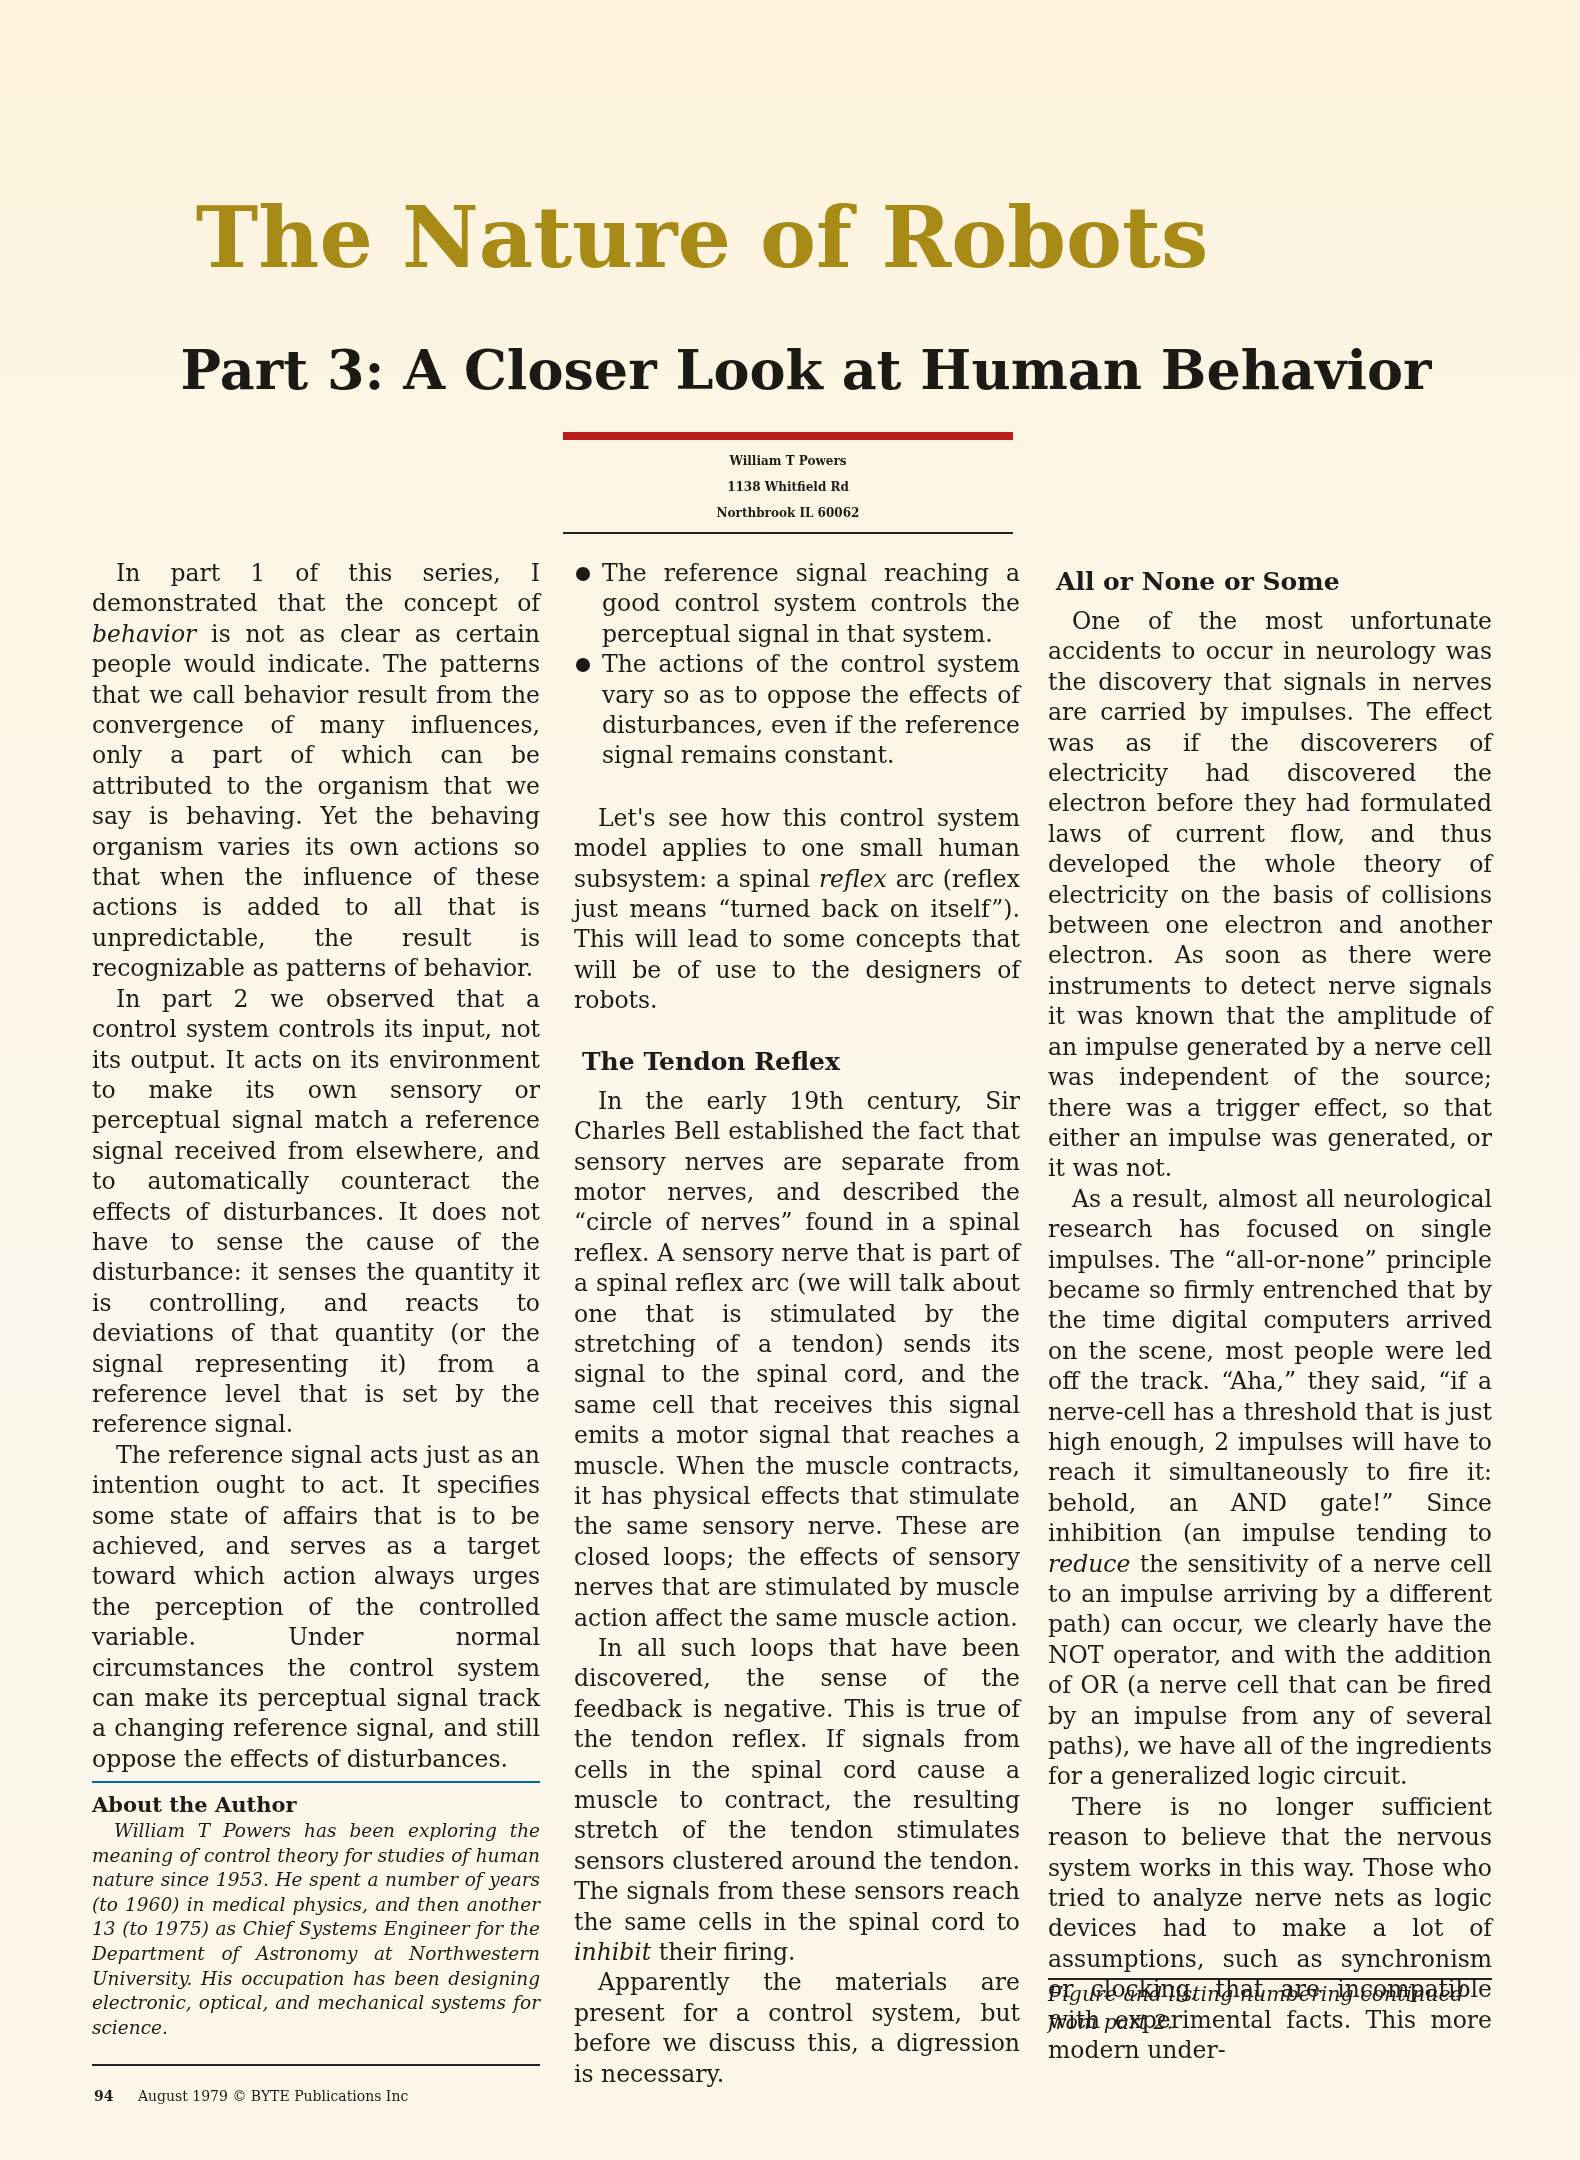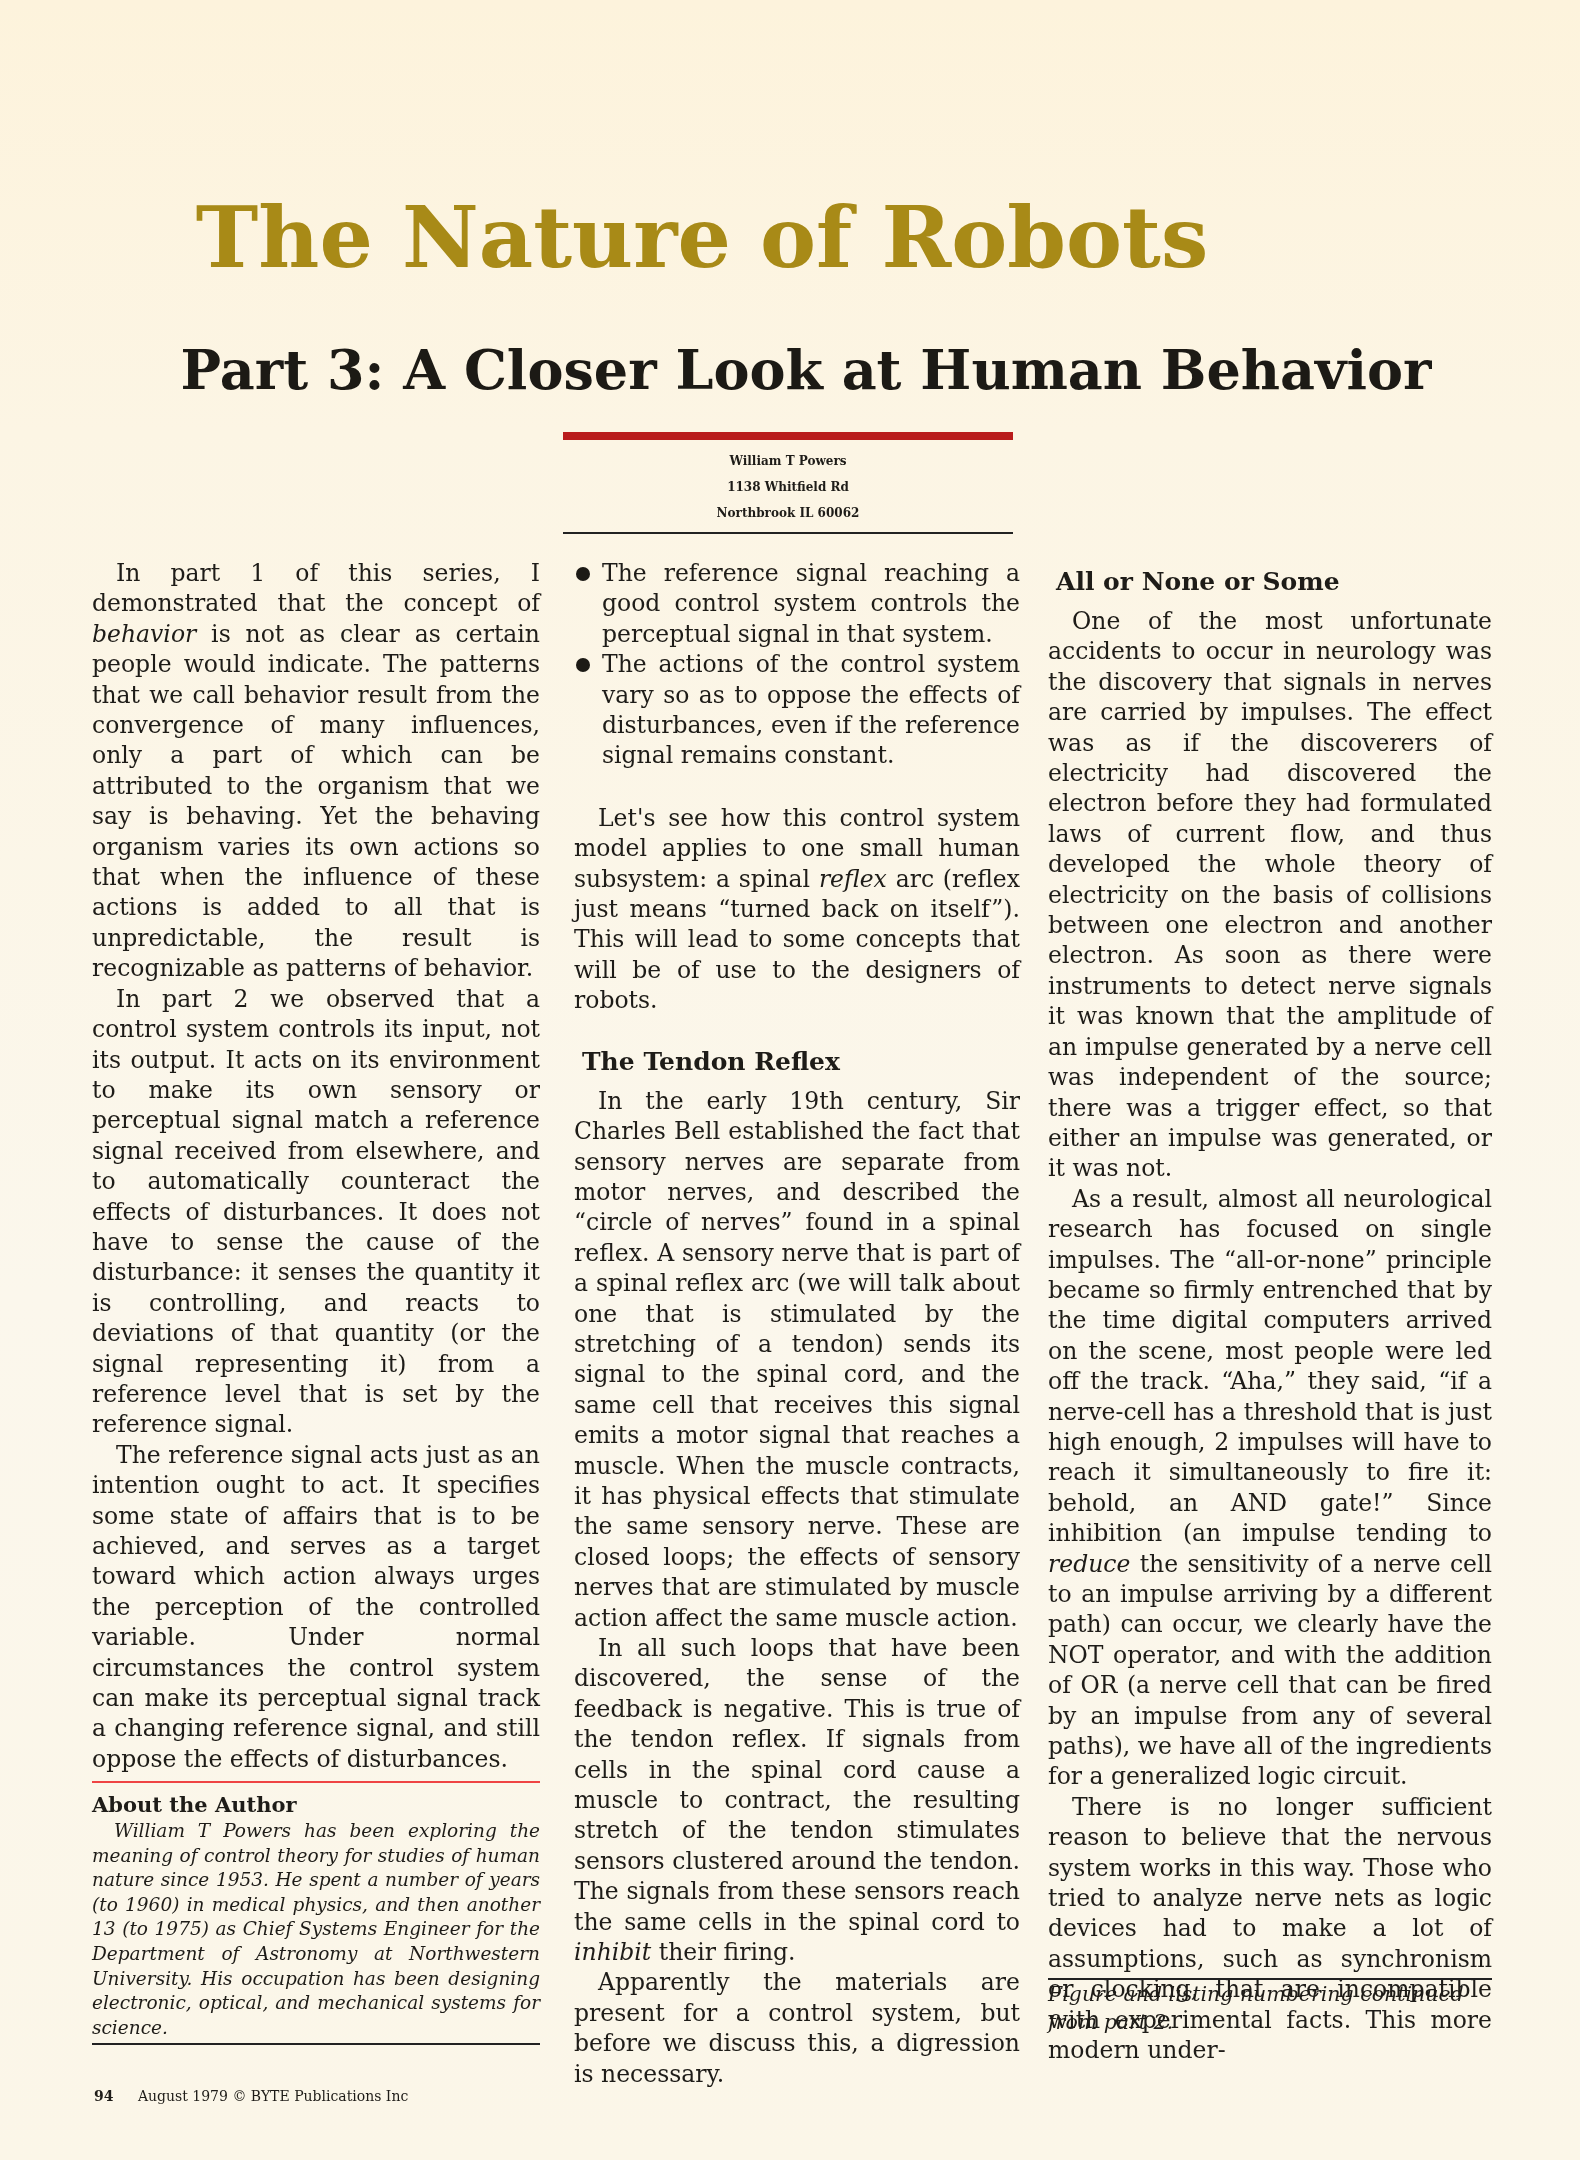--- a/index.html
+++ b/index.html
@@ -60,22 +60,22 @@
   .bullets { list-style: none; margin: 0; padding: 0; }
   .bullets li { position: relative; padding-left: 28px; }
   .bullets li .dot {
     position: absolute; left: 2px; top: 9px;
     width: 14px; height: 14px; border-radius: 50%; background: #1c1a15;
   }
   .gap { height: 32px; }
   .gap2 { height: 22px; }
   .author-box {
     position: absolute; left: 92px; width: 448px; top: 1781px;
-    border-top: 2px solid #ef4444; border-bottom: 2px solid #222;
-    padding: 8px 0 3px 0;
+    border-top: 2px solid #0369a1; border-bottom: 2px solid #222;
+    padding: 8px 0 24px 0;
   }
   .author-box h4 { margin: 0; font-size: 21px; font-weight: bold; line-height: 28px; }
   .author-box p {
     margin: 0; font-style: italic; font-size: 18.5px; line-height: 24.6px;
     text-align: justify; text-indent: 22px;
   }
   .note-box {
     position: absolute; left: 1048px; width: 444px; top: 1978px;
     border-top: 2px solid #222; padding-top: 0;
   }

